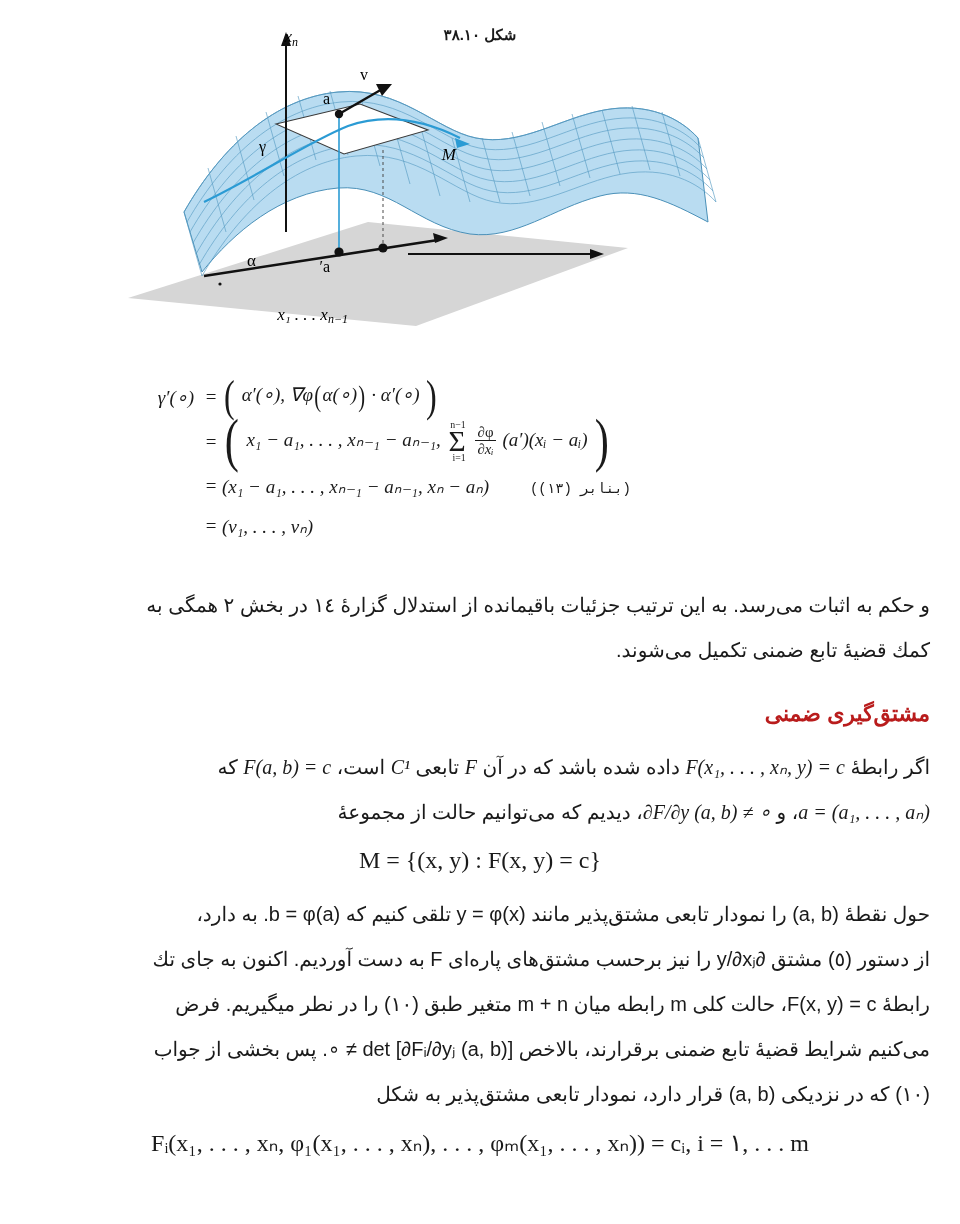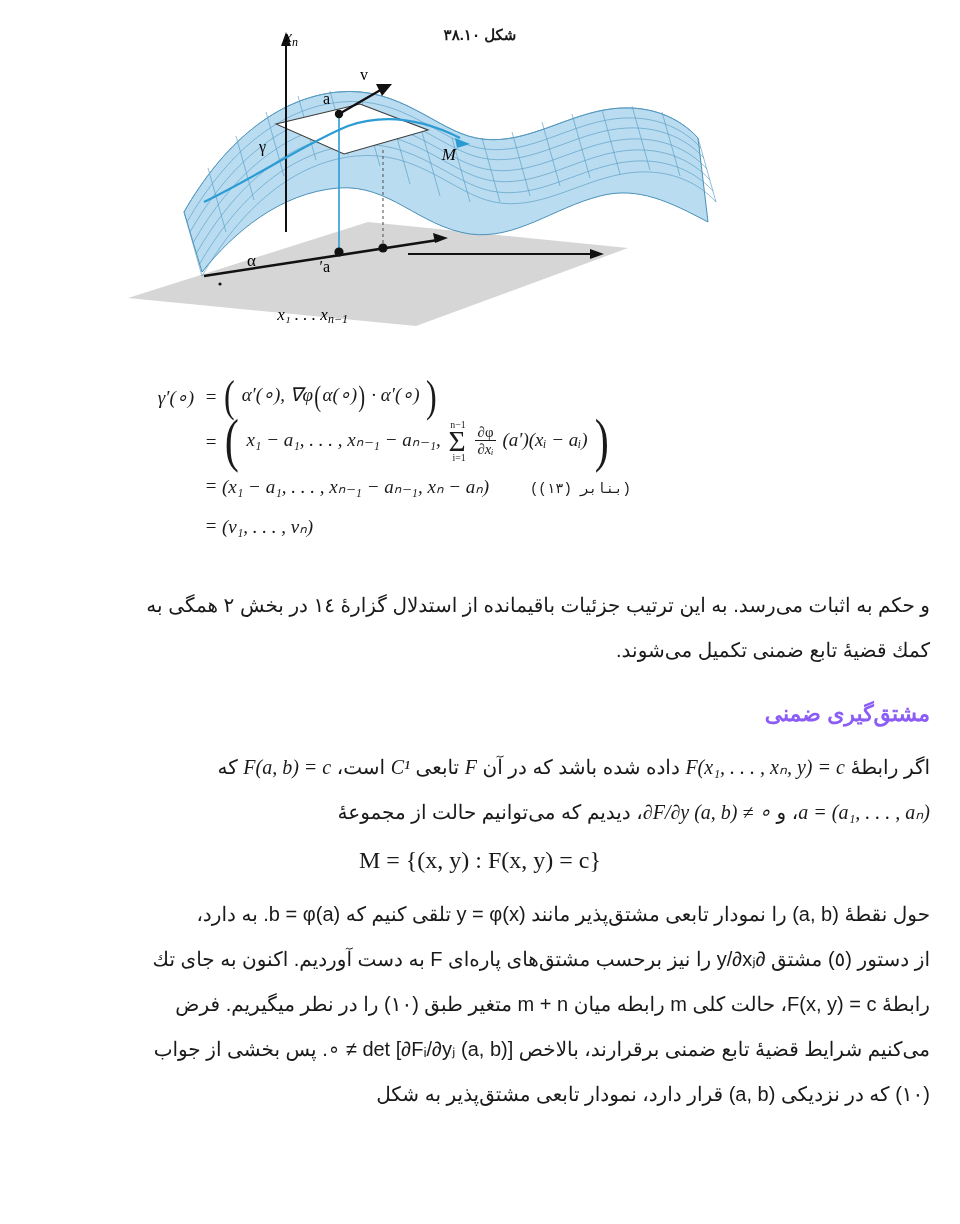--- a/index.html
+++ b/index.html
@@ -122,21 +122,21 @@
     line-height: 2.05;
     padding: 0 22px;
     margin-top: 20px;
   }
   .body-text p { margin: 0 0 4px 0; }
   .body-text .ltr { direction: ltr; unicode-bidi: embed; display: inline-block; font-family: "Liberation Serif", serif; font-style: italic; }
 
   .section-head {
     direction: rtl;
     text-align: right;
-    color: #8b5cf6;
+    color: #b91c1c;
     font-family: "Liberation Sans", sans-serif;
     font-weight: bold;
     font-size: 22px;
     padding: 0 22px;
     margin: 30px 0 14px 0;
   }
   .spacer-16 { height: 16px; }
 </style>
 </head>
 <body>
@@ -318,14 +318,15 @@
   <div class="body-text">
     <p>حول نقطهٔ (a, b) را نمودار تابعی مشتق‌پذیر مانند y = φ(x) تلقی كنیم كه b = φ(a). به دارد،</p>
     <p>از دستور (٥) مشتق ∂y/∂xⱼ را نیز برحسب مشتق‌های پاره‌ای F به دست آوردیم. اكنون به جای تك</p>
     <p>رابطهٔ F(x, y) = c، حالت كلی m رابطه میان m + n متغیر طبق (١٠) را در نطر میگیریم. فرض</p>
     <p>می‌كنیم شرایط قضیهٔ تابع ضمنی برقرارند، بالاخص det [∂Fᵢ/∂yⱼ (a, b)] ≠ ∘. پس بخشی از جواب</p>
     <p>(١٠) كه در نزدیكی (a, b) قرار دارد، نمودار تابعی مشتق‌پذیر به شكل</p>
   </div>
 
 
 
+  <div class="math-centered">Fᵢ(x₁, . . . , xₙ, φ₁(x₁, . . . , xₙ), . . . , φₘ(x₁, . . . , xₙ)) = cᵢ,   i = ١, . . . m</div>
 
 </div>
 
 </body></html>

